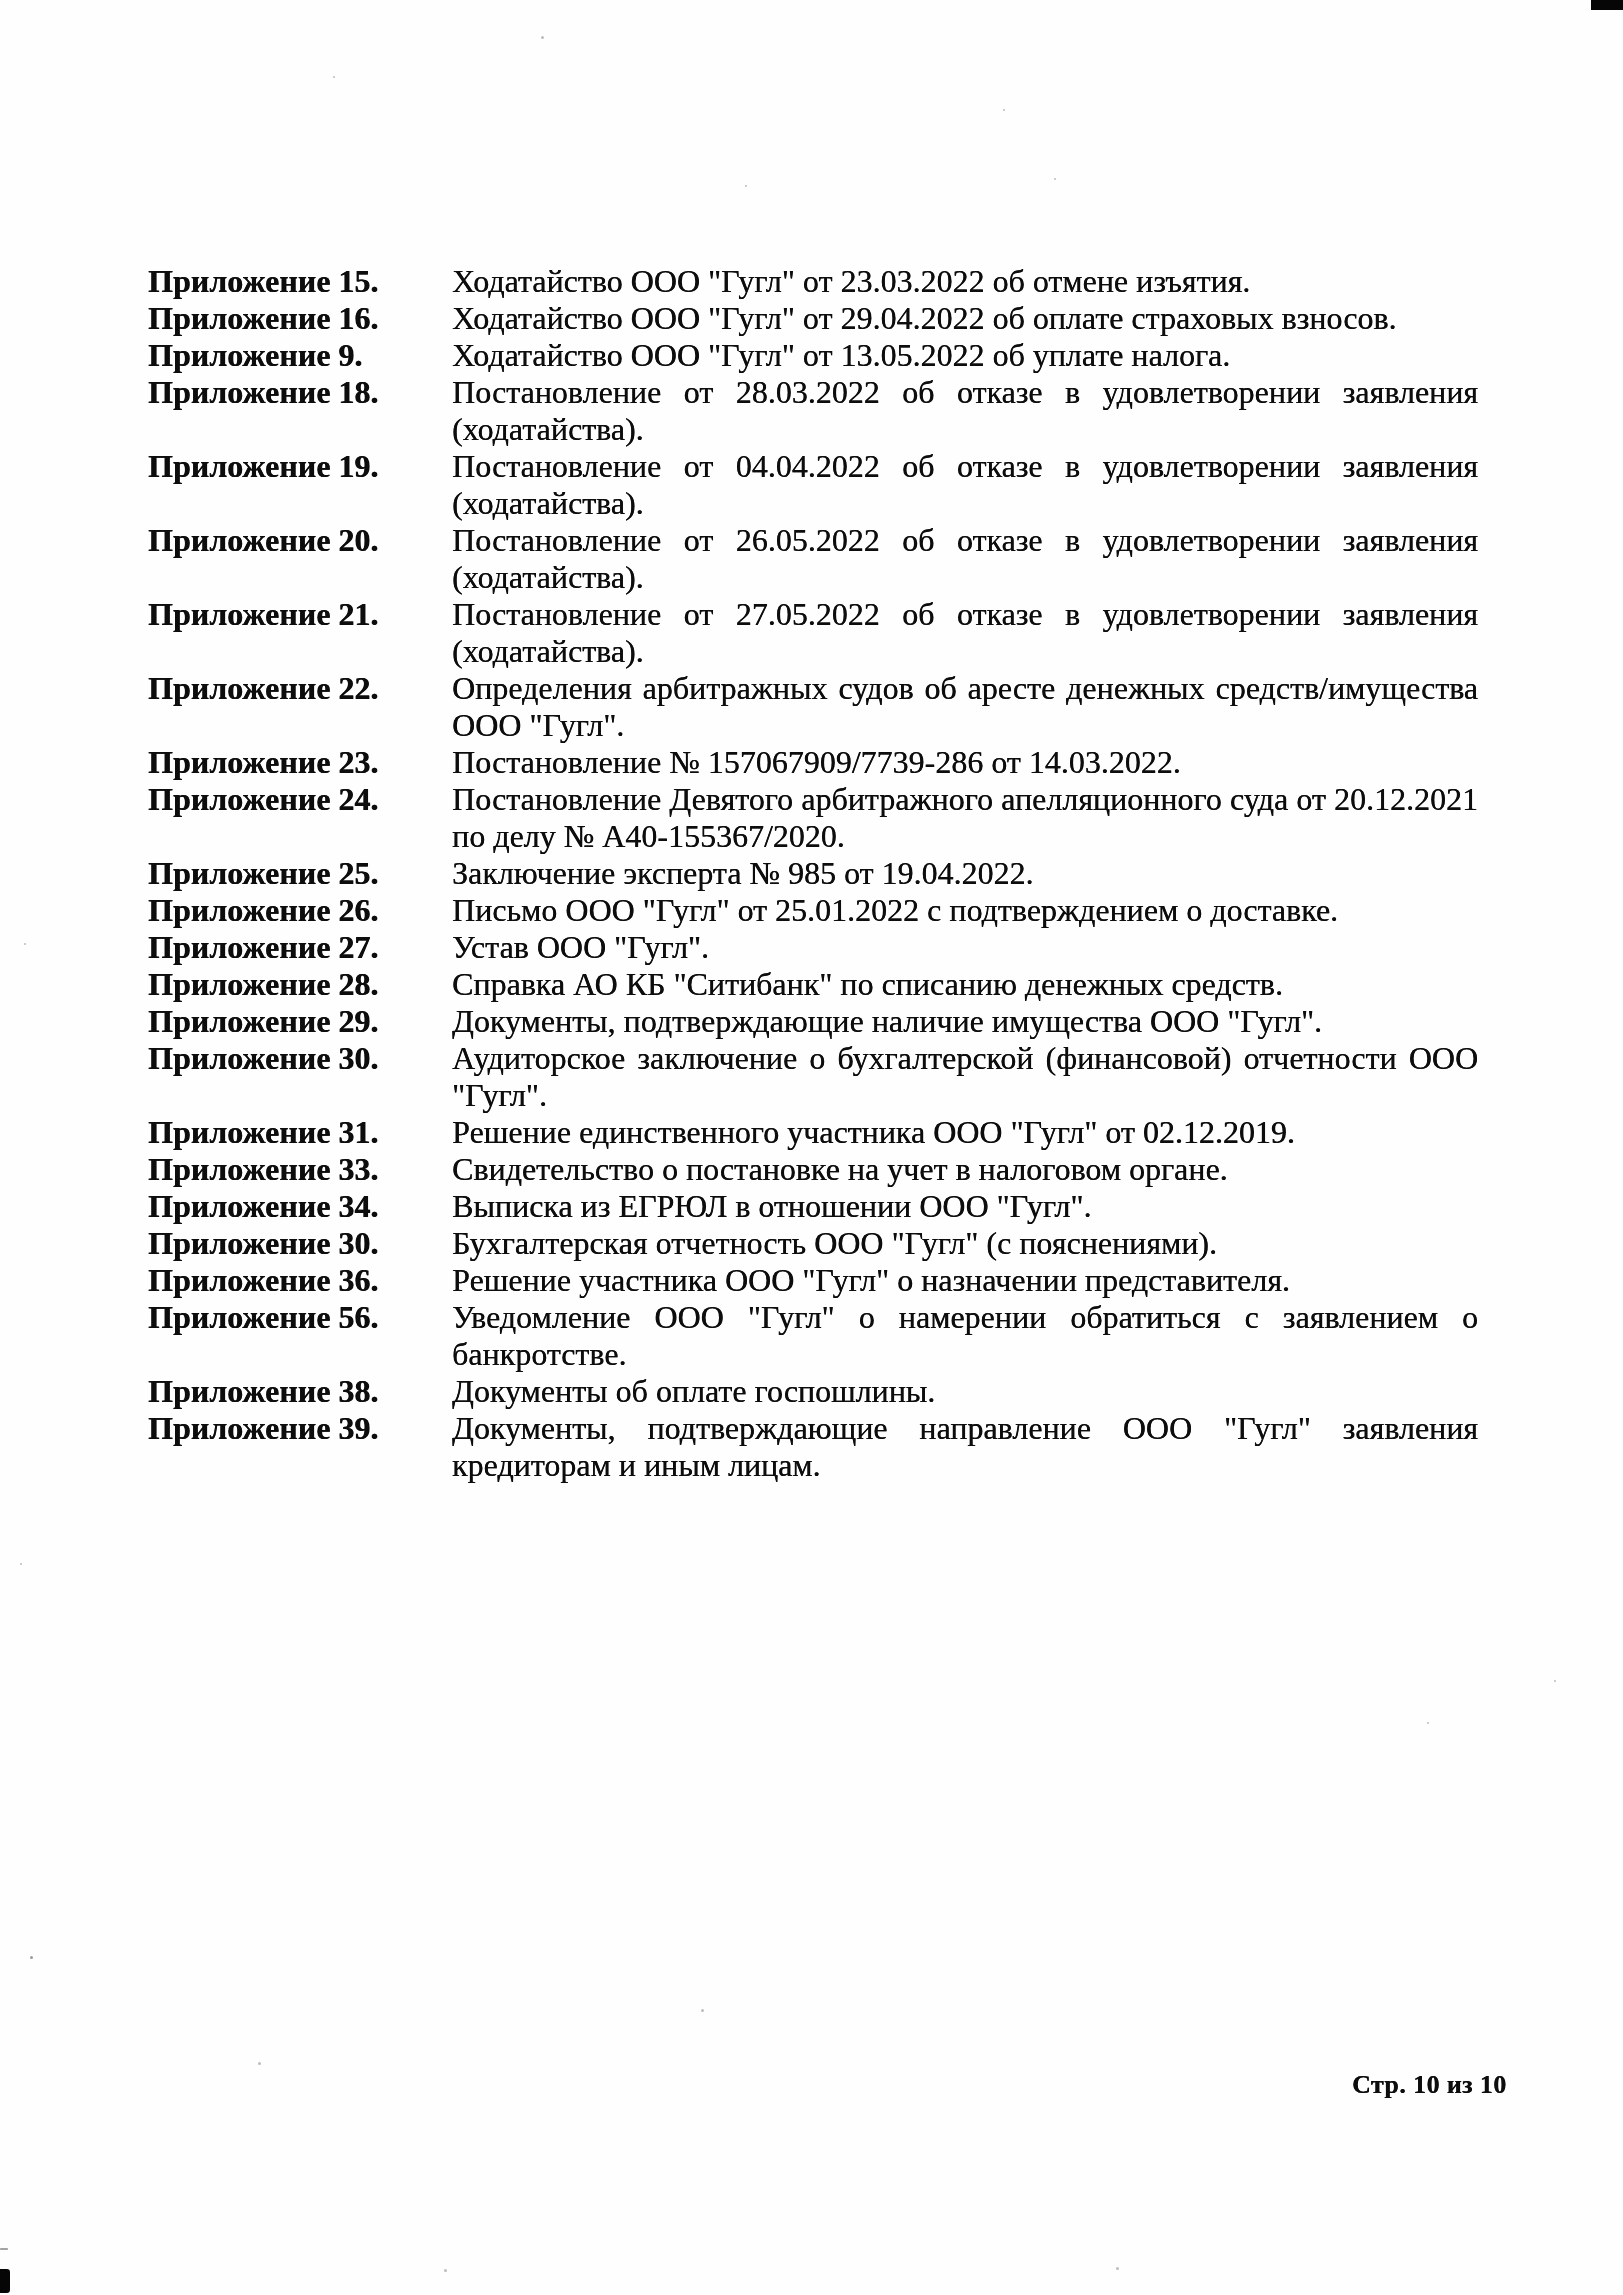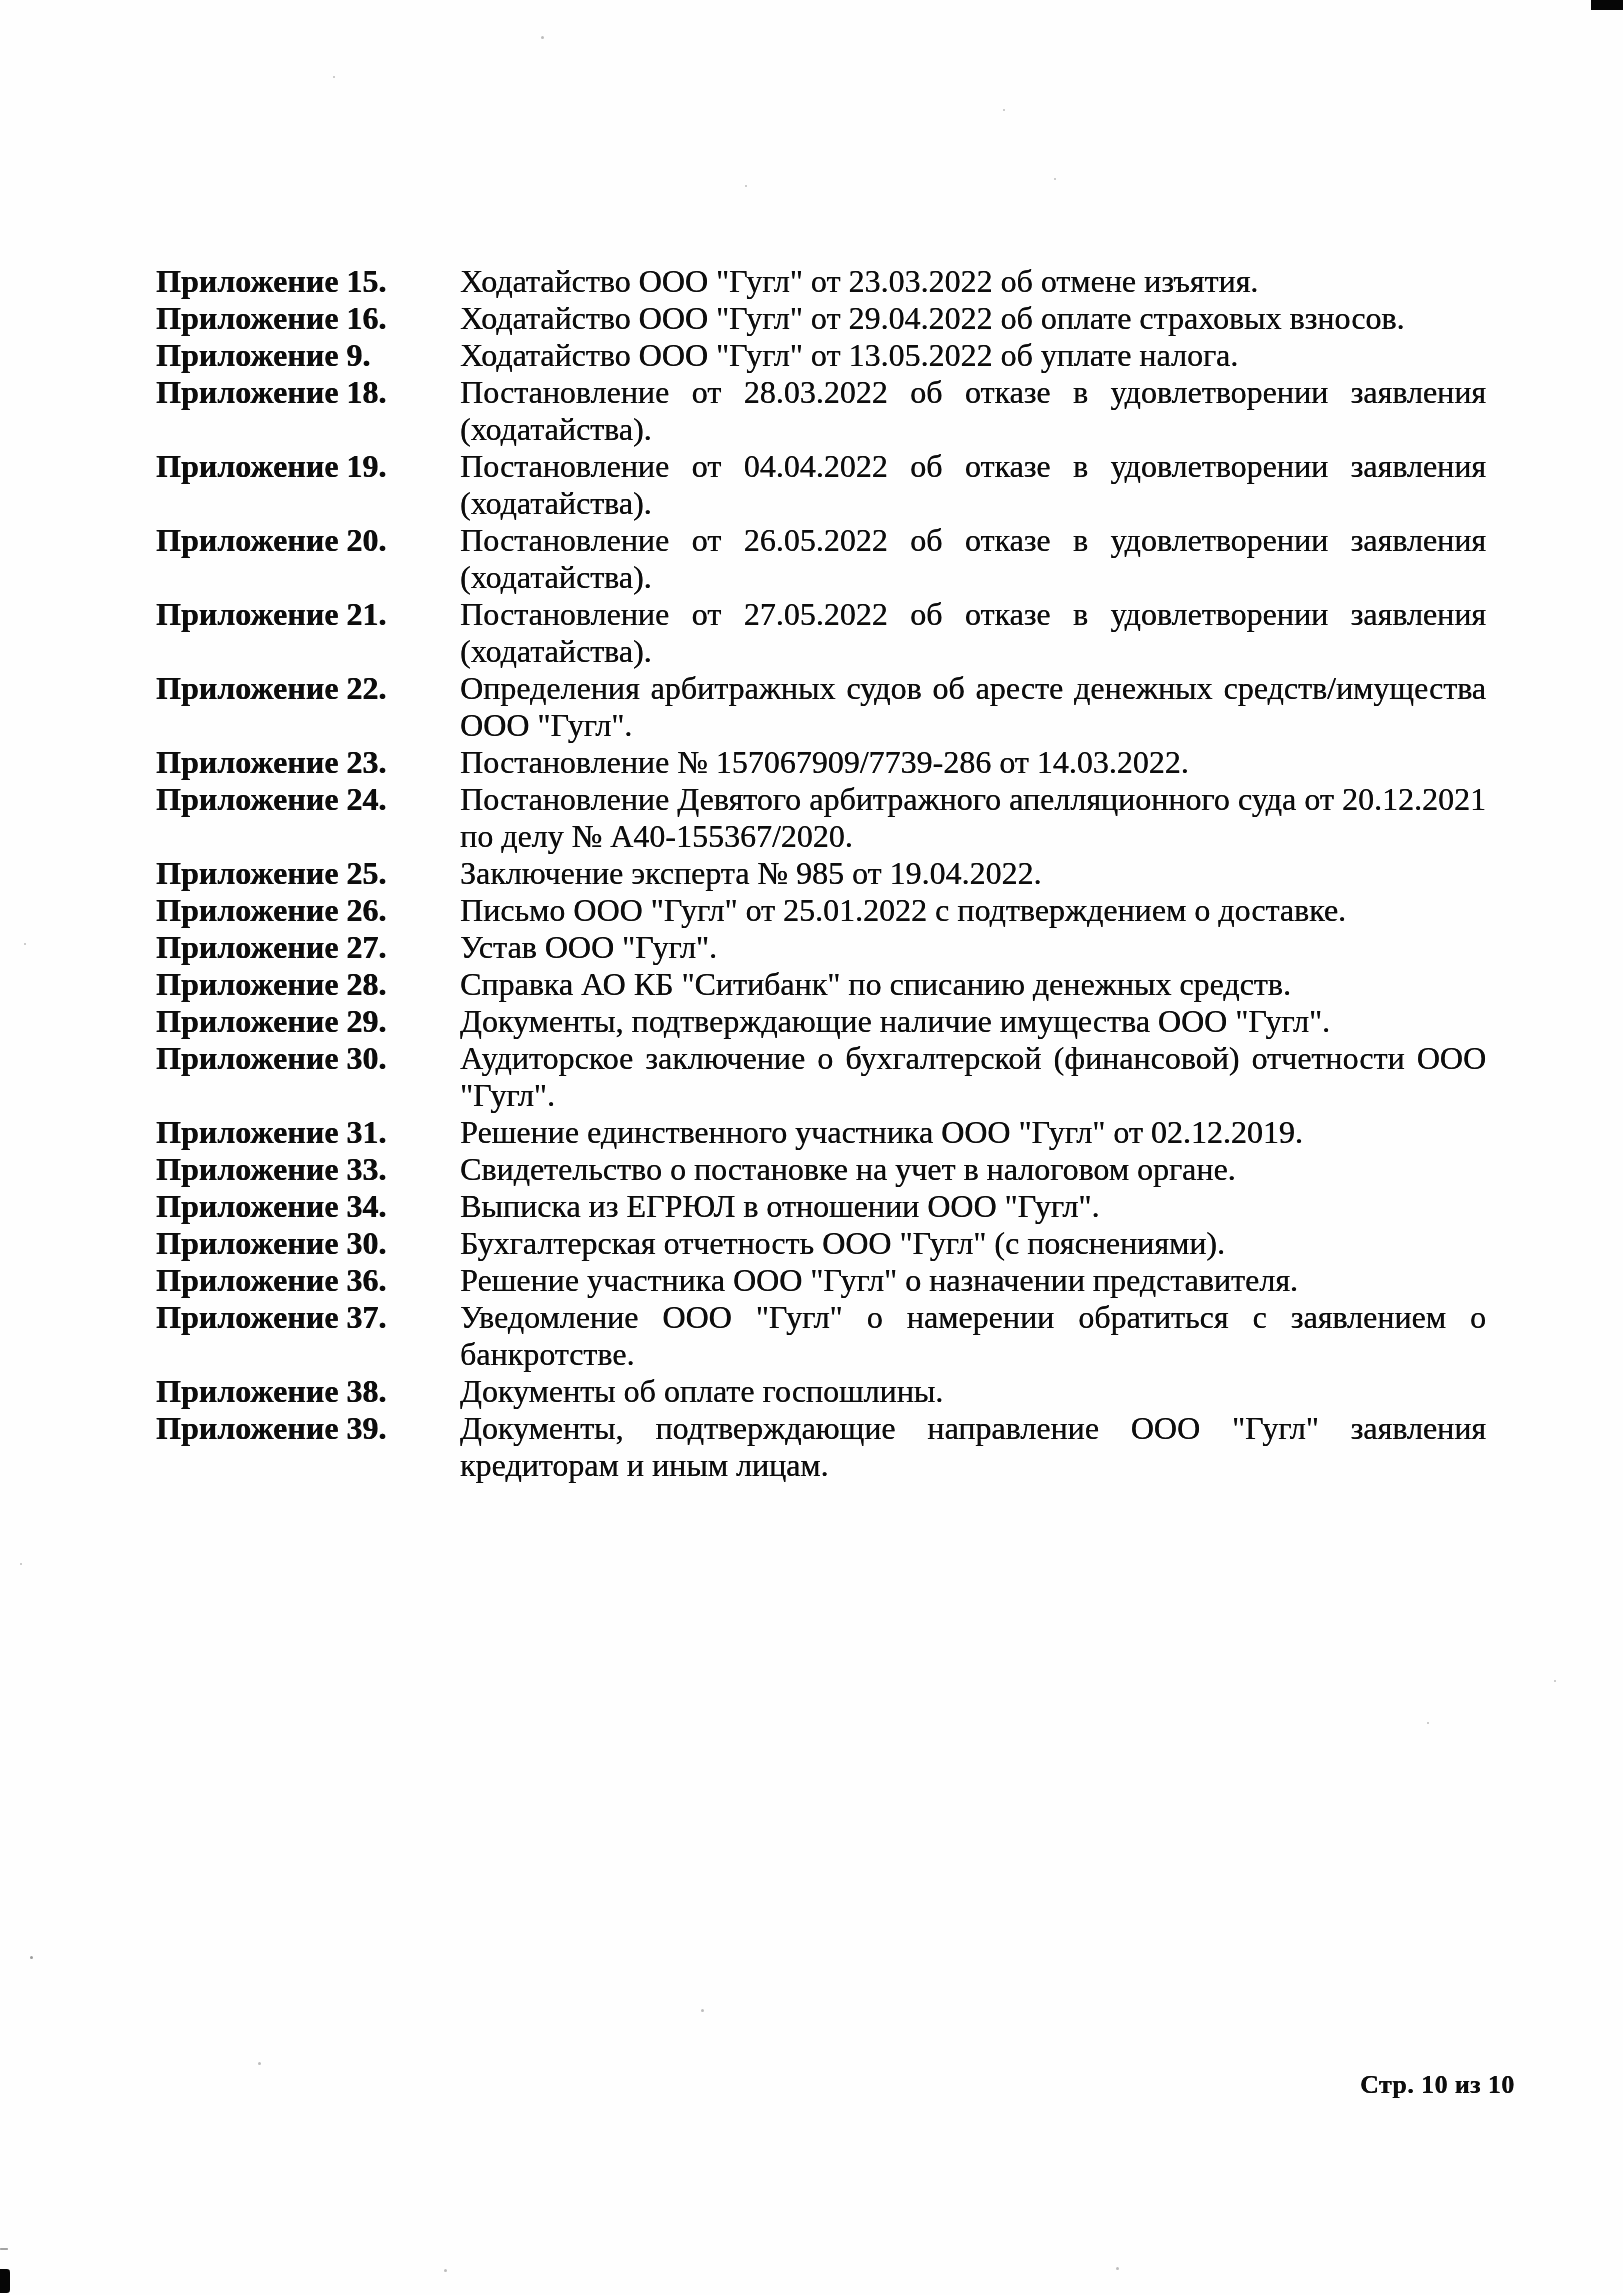--- a/index.html
+++ b/index.html
@@ -12,21 +12,20 @@
     width: 1623px;
     height: 2295px;
     background: #fefefe;
     overflow: hidden;
     font-family: "Liberation Serif", "DejaVu Serif", serif;
     color: #0d0d0d;
   }
   
   .list, .footer {
     text-shadow: 0.3px 0.2px 0 currentColor;
-    margin-left: 8px;
   }
   .list {
     position: absolute;
     left: 148px;
     top: 263px;
     width: 1330px;
     font-size: 32px;
     line-height: 37px;
   }
   .row {
@@ -211,21 +210,21 @@
         <div class="label">Приложение 30.</div>
         <div class="desc">Бухгалтерская отчетность ООО "Гугл" (с пояснениями).</div>
       </div>
 
       <div class="row">
         <div class="label">Приложение 36.</div>
         <div class="desc">Решение участника ООО "Гугл" о назначении представителя.</div>
       </div>
 
       <div class="row">
-        <div class="label">Приложение 37.</div>
+        <div class="label">Приложение 56.</div>
         <div class="desc">Уведомление ООО "Гугл" о намерении обратиться с заявлением о банкротстве.</div>
       </div>
 
       <div class="row">
         <div class="label">Приложение 38.</div>
         <div class="desc">Документы об оплате госпошлины.</div>
       </div>
 
       <div class="row">
         <div class="label">Приложение 39.</div>

